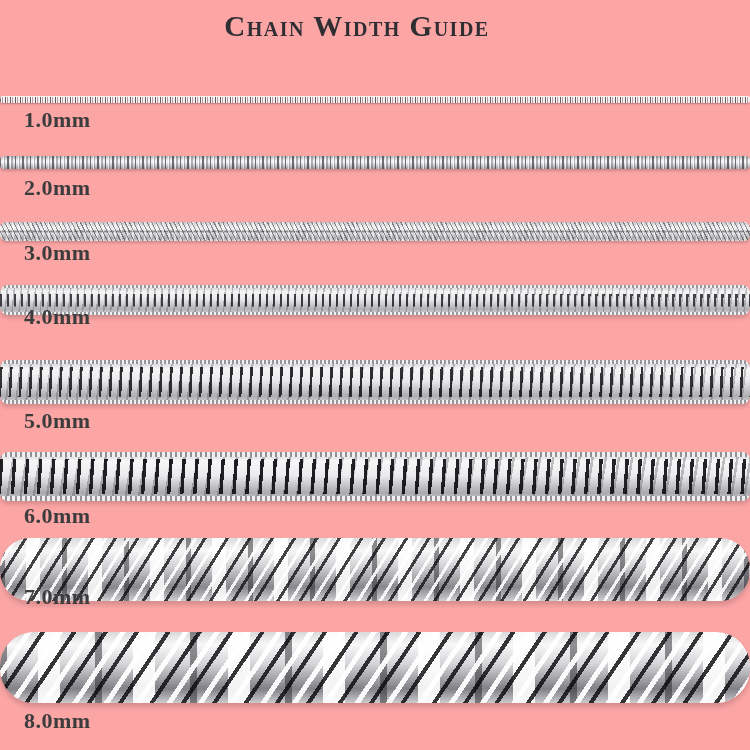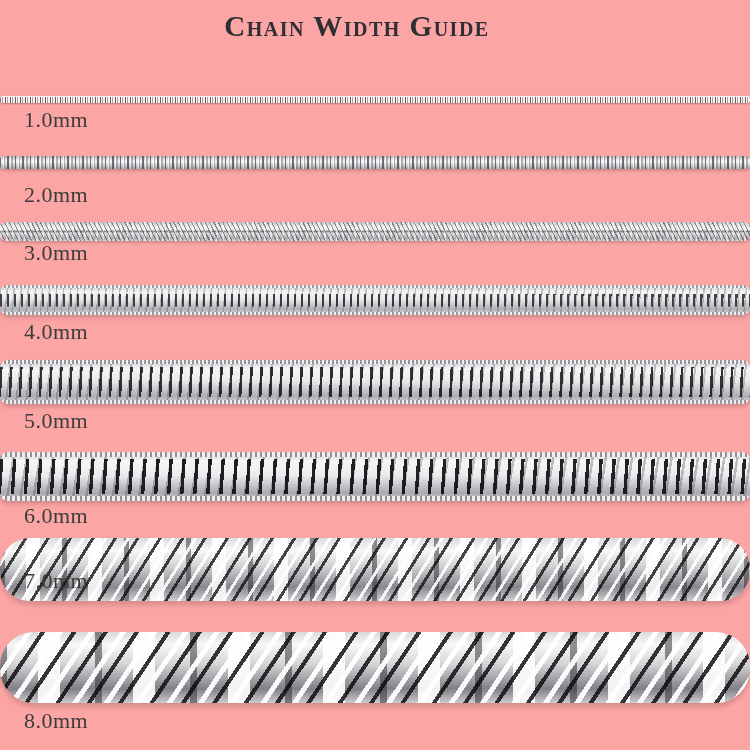--- a/index.html
+++ b/index.html
@@ -35,30 +35,31 @@
     position: absolute;
     left: 0;
     right: 0;
   }
   .label {
     position: absolute;
     left: 24px;
     font-size: 22px;
     color: #3c3c3c;
     letter-spacing: 0.5px;
+    font-weight: bold;
   }
 
   
   .c1 { top: 96px;  height: 7px;  } .l1 { top: 107px; }
-  .c2 { top: 156px; height: 13px; } .l2 { top: 182px; }
+  .c2 { top: 156px; height: 13px; } .l2 { top: 175px; }
   .c3 { top: 222px; height: 19px; } .l3 { top: 240px; }
-  .c4 { top: 285px; height: 30px; } .l4 { top: 319px; }
+  .c4 { top: 285px; height: 30px; } .l4 { top: 304px; }
   .c5 { top: 360px; height: 44px; } .l5 { top: 408px; text-align: right; }
   .c6 { top: 452px; height: 49px; } .l6 { top: 503px; }
-  .c7 { top: 538px; height: 63px; } .l7 { top: 568px; text-align: right; }
+  .c7 { top: 538px; height: 63px; } .l7 { top: 584px; text-align: right; }
   .c8 { top: 632px; height: 71px; } .l8 { top: 708px; }
 
   
   .style-cable {
     background: repeating-linear-gradient(90deg,
       rgba(80,80,86,.85) 0 1px,
       rgba(255,255,255,.95) 1px 2.2px,
       rgba(150,150,156,.65) 2.2px 3.4px,
       rgba(244,244,246,.95) 3.4px 5px);
     border-radius: 3px;

